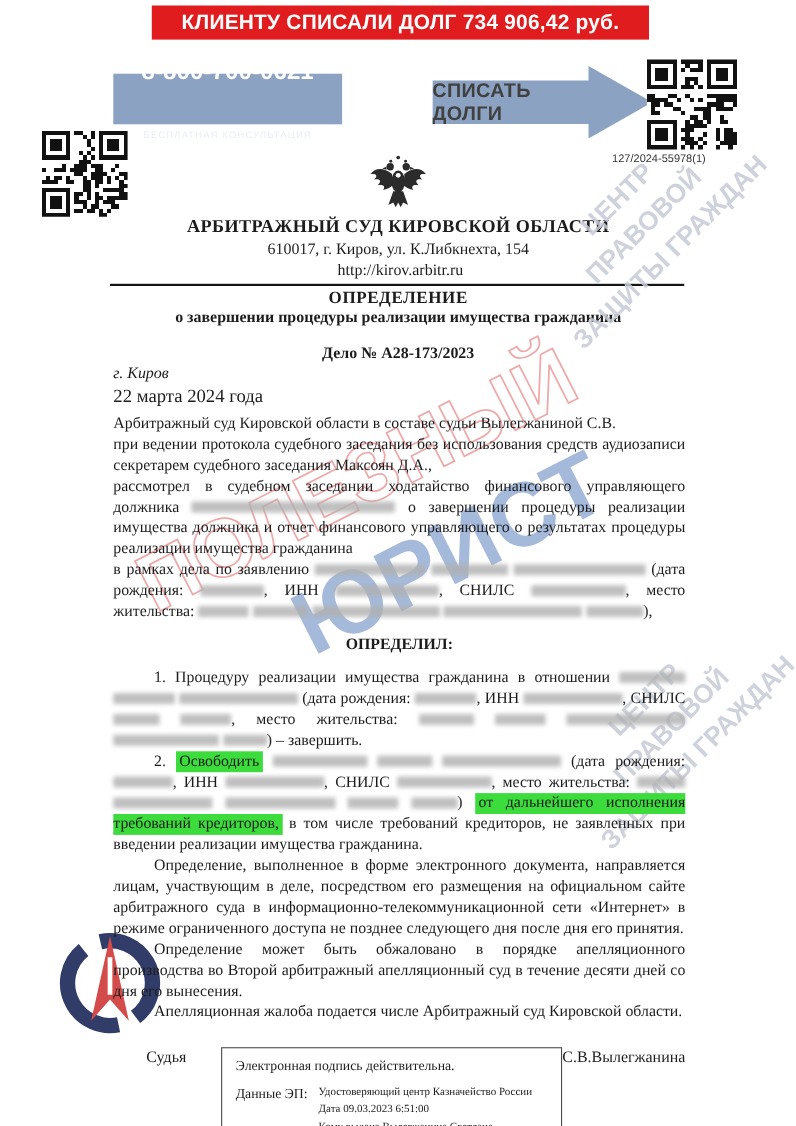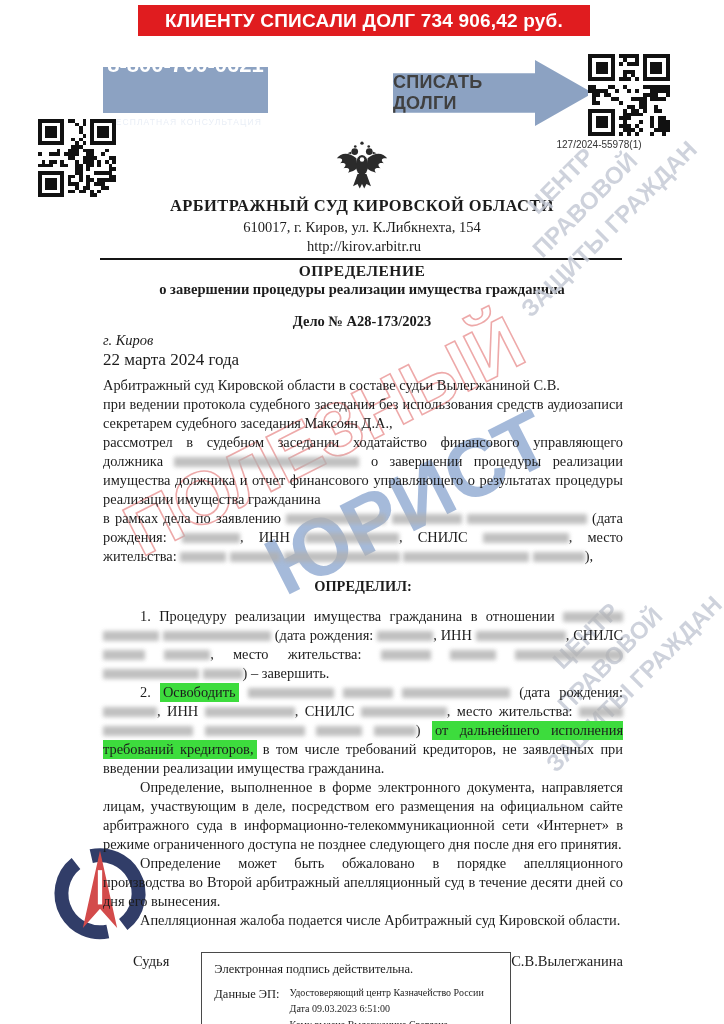--- a/index.html
+++ b/index.html
@@ -21,21 +21,21 @@
   }
   
   .banner{
     position:absolute;left:138px;top:5px;width:452px;height:31px;
     background:var(--banner-bg);
     display:flex;align-items:center;justify-content:center;
     font-family:"Liberation Sans", sans-serif;
     font-weight:bold;font-size:19px;color:#fff;letter-spacing:.2px;
   }
   .phone-badge{
-    position:absolute;left:103px;top:67px;width:165px;height:46px;
+    position:absolute;left:103px;top:67px;width:208px;height:46px;
     background:var(--badge-bg);
     display:flex;flex-direction:column;align-items:center;justify-content:center;
     font-family:"Liberation Sans", sans-serif;color:#fff;gap:40px;
   }
   .phone-number{font-size:22px;font-weight:bold;line-height:1.05;}
   .phone-sub{font-size:8.5px;letter-spacing:1.1px;color:#e9eef6;margin-top:1px;}
   .cta-arrow{
     position:absolute;left:393px;top:60px;width:200px;height:66px;
     background:var(--badge-bg);
     clip-path:polygon(0% 20%, 71% 20%, 71% 0%, 100% 50%, 71% 100%, 71% 80%, 0% 80%);

